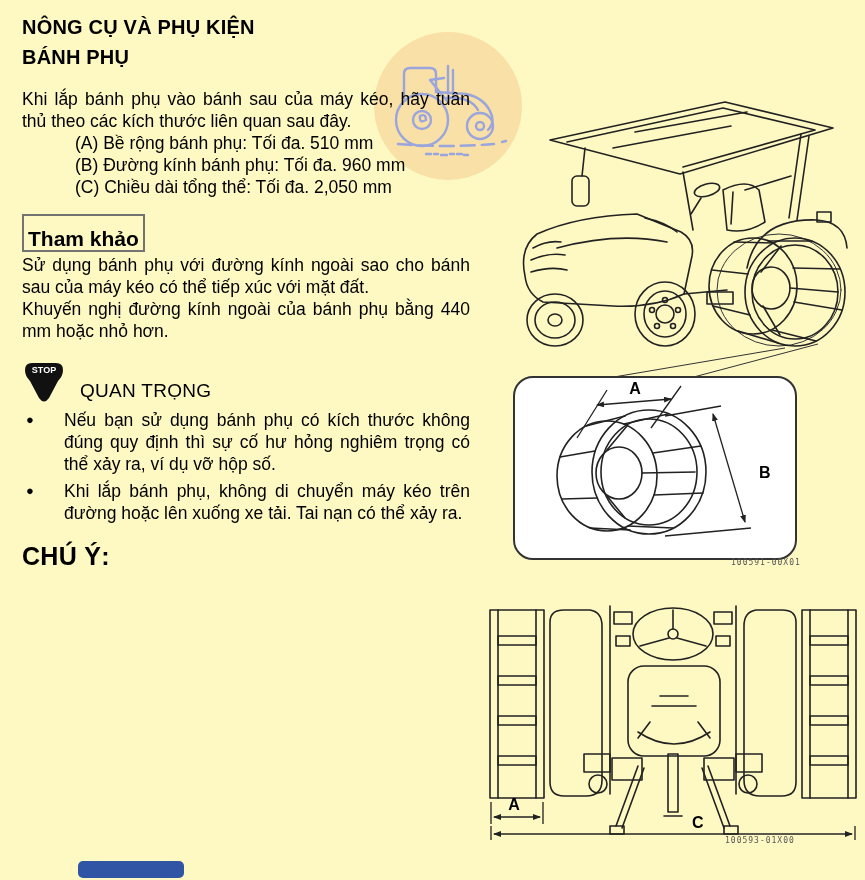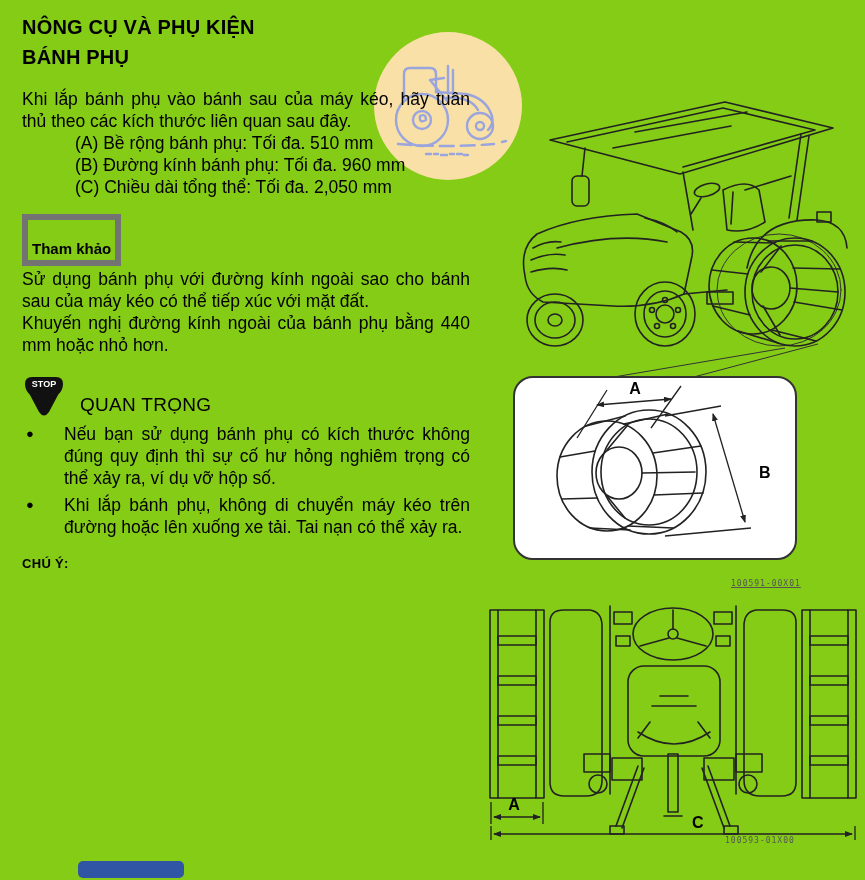--- a/index.html
+++ b/index.html
@@ -1,40 +1,40 @@
 <!DOCTYPE html>
 <html><head>
 <meta charset="utf-8">
 <style>
   html,body { margin:0; padding:0; background:#ffffff; }
   .page {
-    position:relative; width:865px; height:880px; background:#84cc16;
+    position:relative; width:865px; height:880px; background:#fef9c3;
     font-family:"Liberation Sans", sans-serif; color:#000; overflow:hidden;
   }
   
   .col { position:absolute; left:22px; top:12px; width:448px; z-index:2; }
   .title { font-size:20px; font-weight:bold; line-height:30px; letter-spacing:.2px; }
   .body-txt { font-size:17.5px; line-height:22px; }
   .justify { text-align:justify; }
   p { margin:0; }
   .intro { margin-top:16px; }
   .specs { margin:0; margin-left:53px; }
   .specs div { white-space:nowrap; }
   .ref-label {
-    display:inline-block; margin-top:16px; padding:18px 4px 1px 4px;
-    border:6px solid #737373; font-weight:bold; font-size:15px; line-height:21px;
+    display:inline-block; margin-top:16px; padding:12px 4px 1px 4px;
+    border:2px solid #737373; font-weight:bold; font-size:21px; line-height:21px;
   }
   .ref-body { margin-top:2px; }
   .imp-row { display:flex; align-items:flex-end; margin-top:18px; }
   .stop-icon { width:44px; height:44px; flex:0 0 44px; }
   .imp-heading { font-size:19px; font-weight:normal; margin-left:14px; margin-bottom:2px; letter-spacing:.3px; }
   .bullet-row { display:flex; margin-top:5px; }
   .bullet-mark { flex:0 0 38px; font-size:13px; line-height:22px; padding-left:4px; }
   .bullet-txt { flex:1; }
-  .note-heading { font-size:13px; font-weight:bold; margin-top:18px; letter-spacing:.3px; }
+  .note-heading { font-size:25px; font-weight:bold; margin-top:18px; letter-spacing:.3px; }
   .note-body { margin-top:3px; }
   
   .watermark {
     position:absolute; left:374px; top:32px; width:148px; height:148px;
     border-radius:50%; background:#F8E0A6; z-index:1;
   }
   
   .fig { position:absolute; z-index:1; }
   svg { display:block; }
   .line { fill:none; stroke:#222; stroke-width:1.6; stroke-linecap:round; stroke-linejoin:round; }
@@ -200,21 +200,21 @@
 
       <path class="dim" d="M62,60 L92,12 M136,50 L166,8"></path>
       <line class="dim" x1="82" y1="27" x2="156" y2="21" marker-start="url(#ah)" marker-end="url(#ah)"></line>
       <text class="svg-label" x="120" y="16" text-anchor="middle">A</text>
 
       <path class="dim" d="M150,38 L206,28 M150,158 L236,150"></path>
       <line class="dim" x1="198" y1="36" x2="230" y2="144" marker-start="url(#ah)" marker-end="url(#ah)"></line>
       <text class="svg-label" x="244" y="100">B</text>
     </svg>
   </div>
-  <div class="fig-code" style="left:731px; top:579px;text-decoration:underline;">100591-00X01</div>
+  <div class="fig-code" style="left:731px; top:558px;">100591-00X01</div>
 
   <svg class="fig" style="left:488px; top:604px;" width="370" height="240" viewBox="0 0 370 240">
     <defs>
       <marker id="ah2" markerWidth="9" markerHeight="8" refX="7" refY="3" orient="auto-start-reverse" markerUnits="userSpaceOnUse">
         <path d="M0,0 L8,3 L0,6 Z" fill="#222"></path>
       </marker>
     </defs>
     <g class="line">
 
       <rect x="2" y="6" width="54" height="188"></rect>

